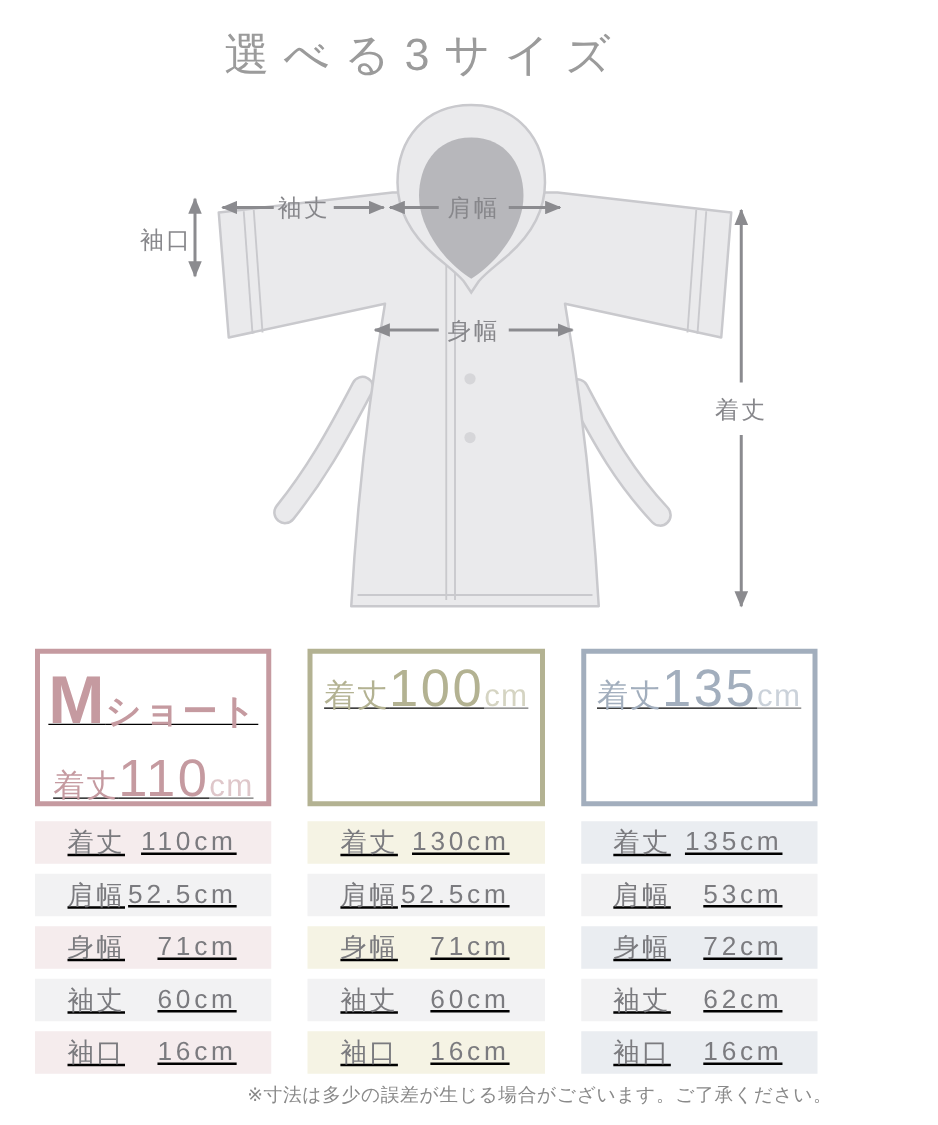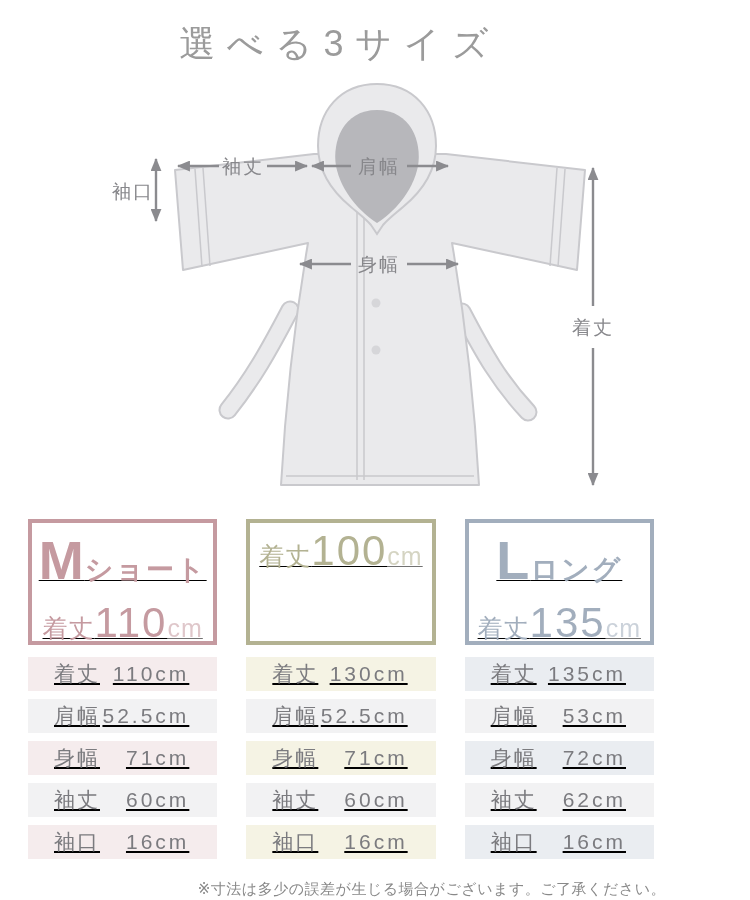--- a/index.html
+++ b/index.html
@@ -46,21 +46,21 @@
     height:34px;margin-bottom:8px;display:flex;align-items:center;
     justify-content:space-between;padding:0 28px 0 26px;
     font-size:21px;color:#7b7b7f;background:#f2f2f3;
   }
   .spec-row:nth-child(odd){background:var(--tint);}
   .spec-label{letter-spacing:2px;}
   .spec-value{letter-spacing:3px;}
 
   
   .footer{
-    margin-top:13px;text-align:right;padding-right:2px;
+    text-align:right;padding-right:2px;
     font-size:15px;color:#898989;letter-spacing:0.5px;
   }
 </style>
 </head>
 <body>
 
 <div class="page">
 
   <h1 class="title">選べる3サイズ</h1>
 
@@ -197,23 +197,20 @@
           </div>
         <div class="spec-row">
             <span class="spec-label">袖口</span>
             <span class="spec-value">16cm</span>
           </div>
       </div>
     </div>
 
     <div class="col" style="--accent: #a2aebd; --tint: #eaedf1;">
       <div class="size-card">
-        <div class="card-line1">
-          <span class="size-letter">L</span><span class="size-type">ロング</span>
-        </div>
         <div class="card-line2">
           <span class="len-prefix">着丈</span><span class="len-num">135</span><span class="len-unit">cm</span>
         </div>
       </div>
       <div class="spec-table">
         <div class="spec-row">
             <span class="spec-label">着丈</span>
             <span class="spec-value">135cm</span>
           </div>
         <div class="spec-row">

